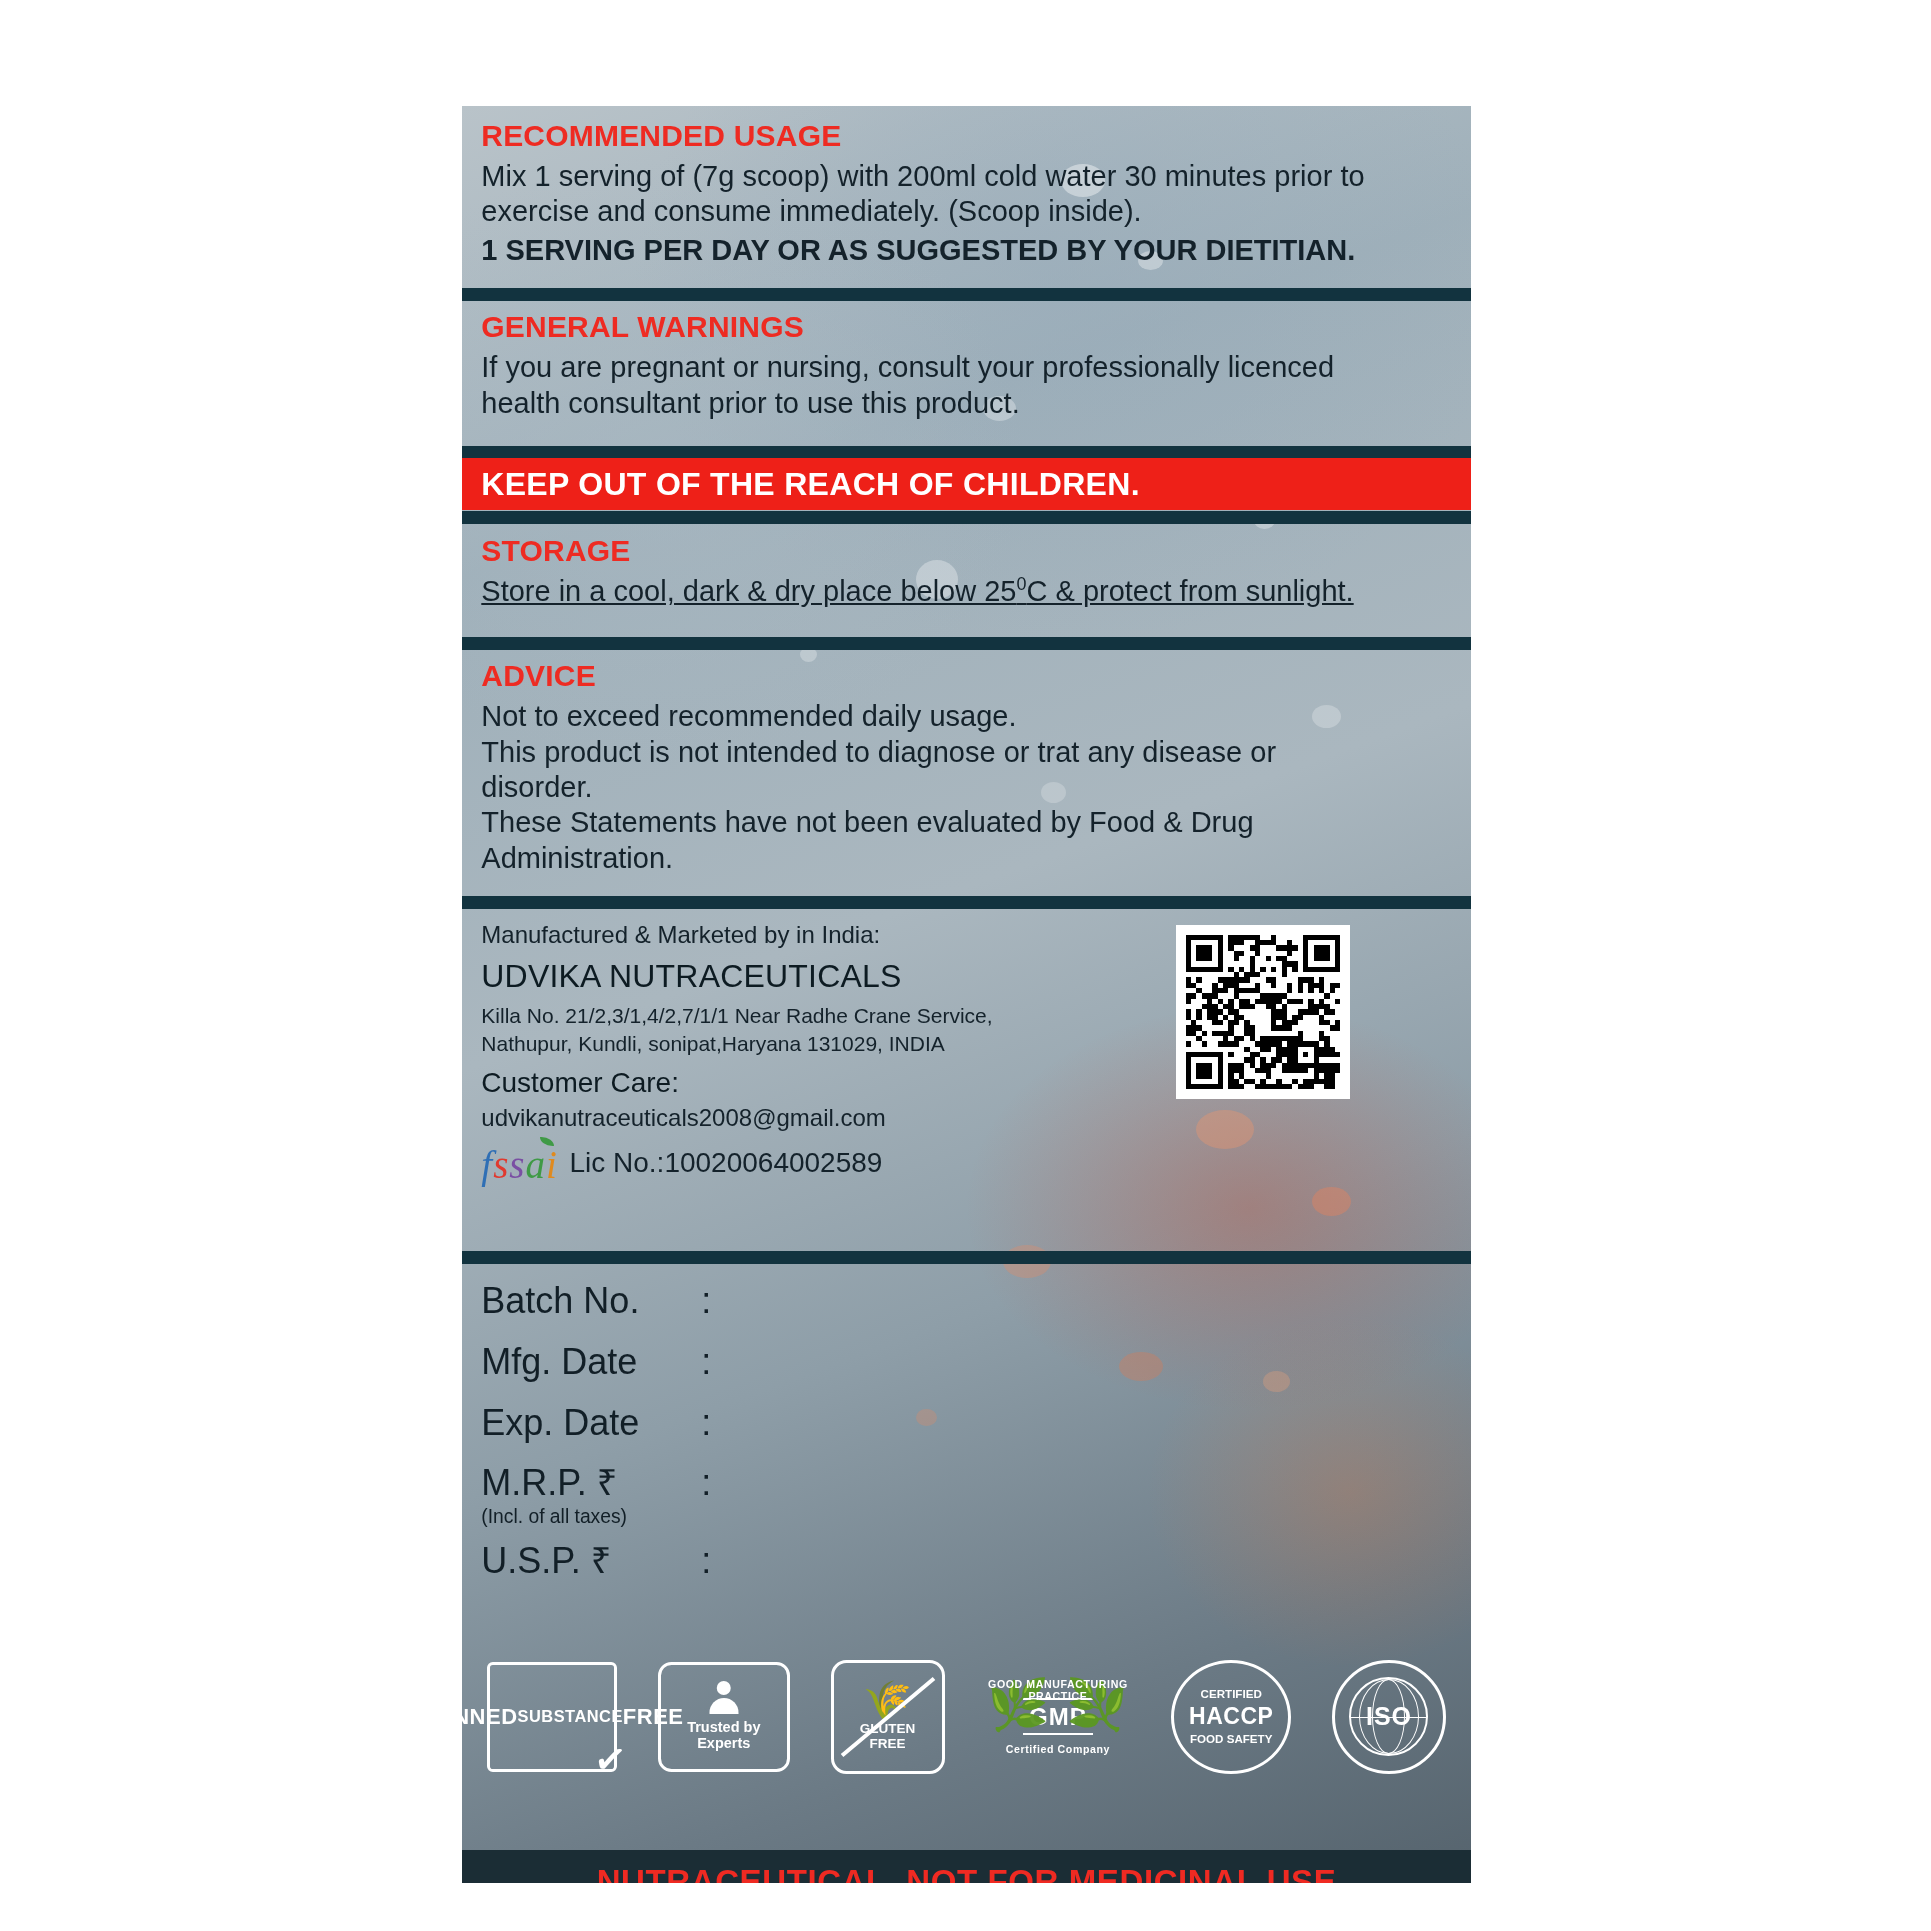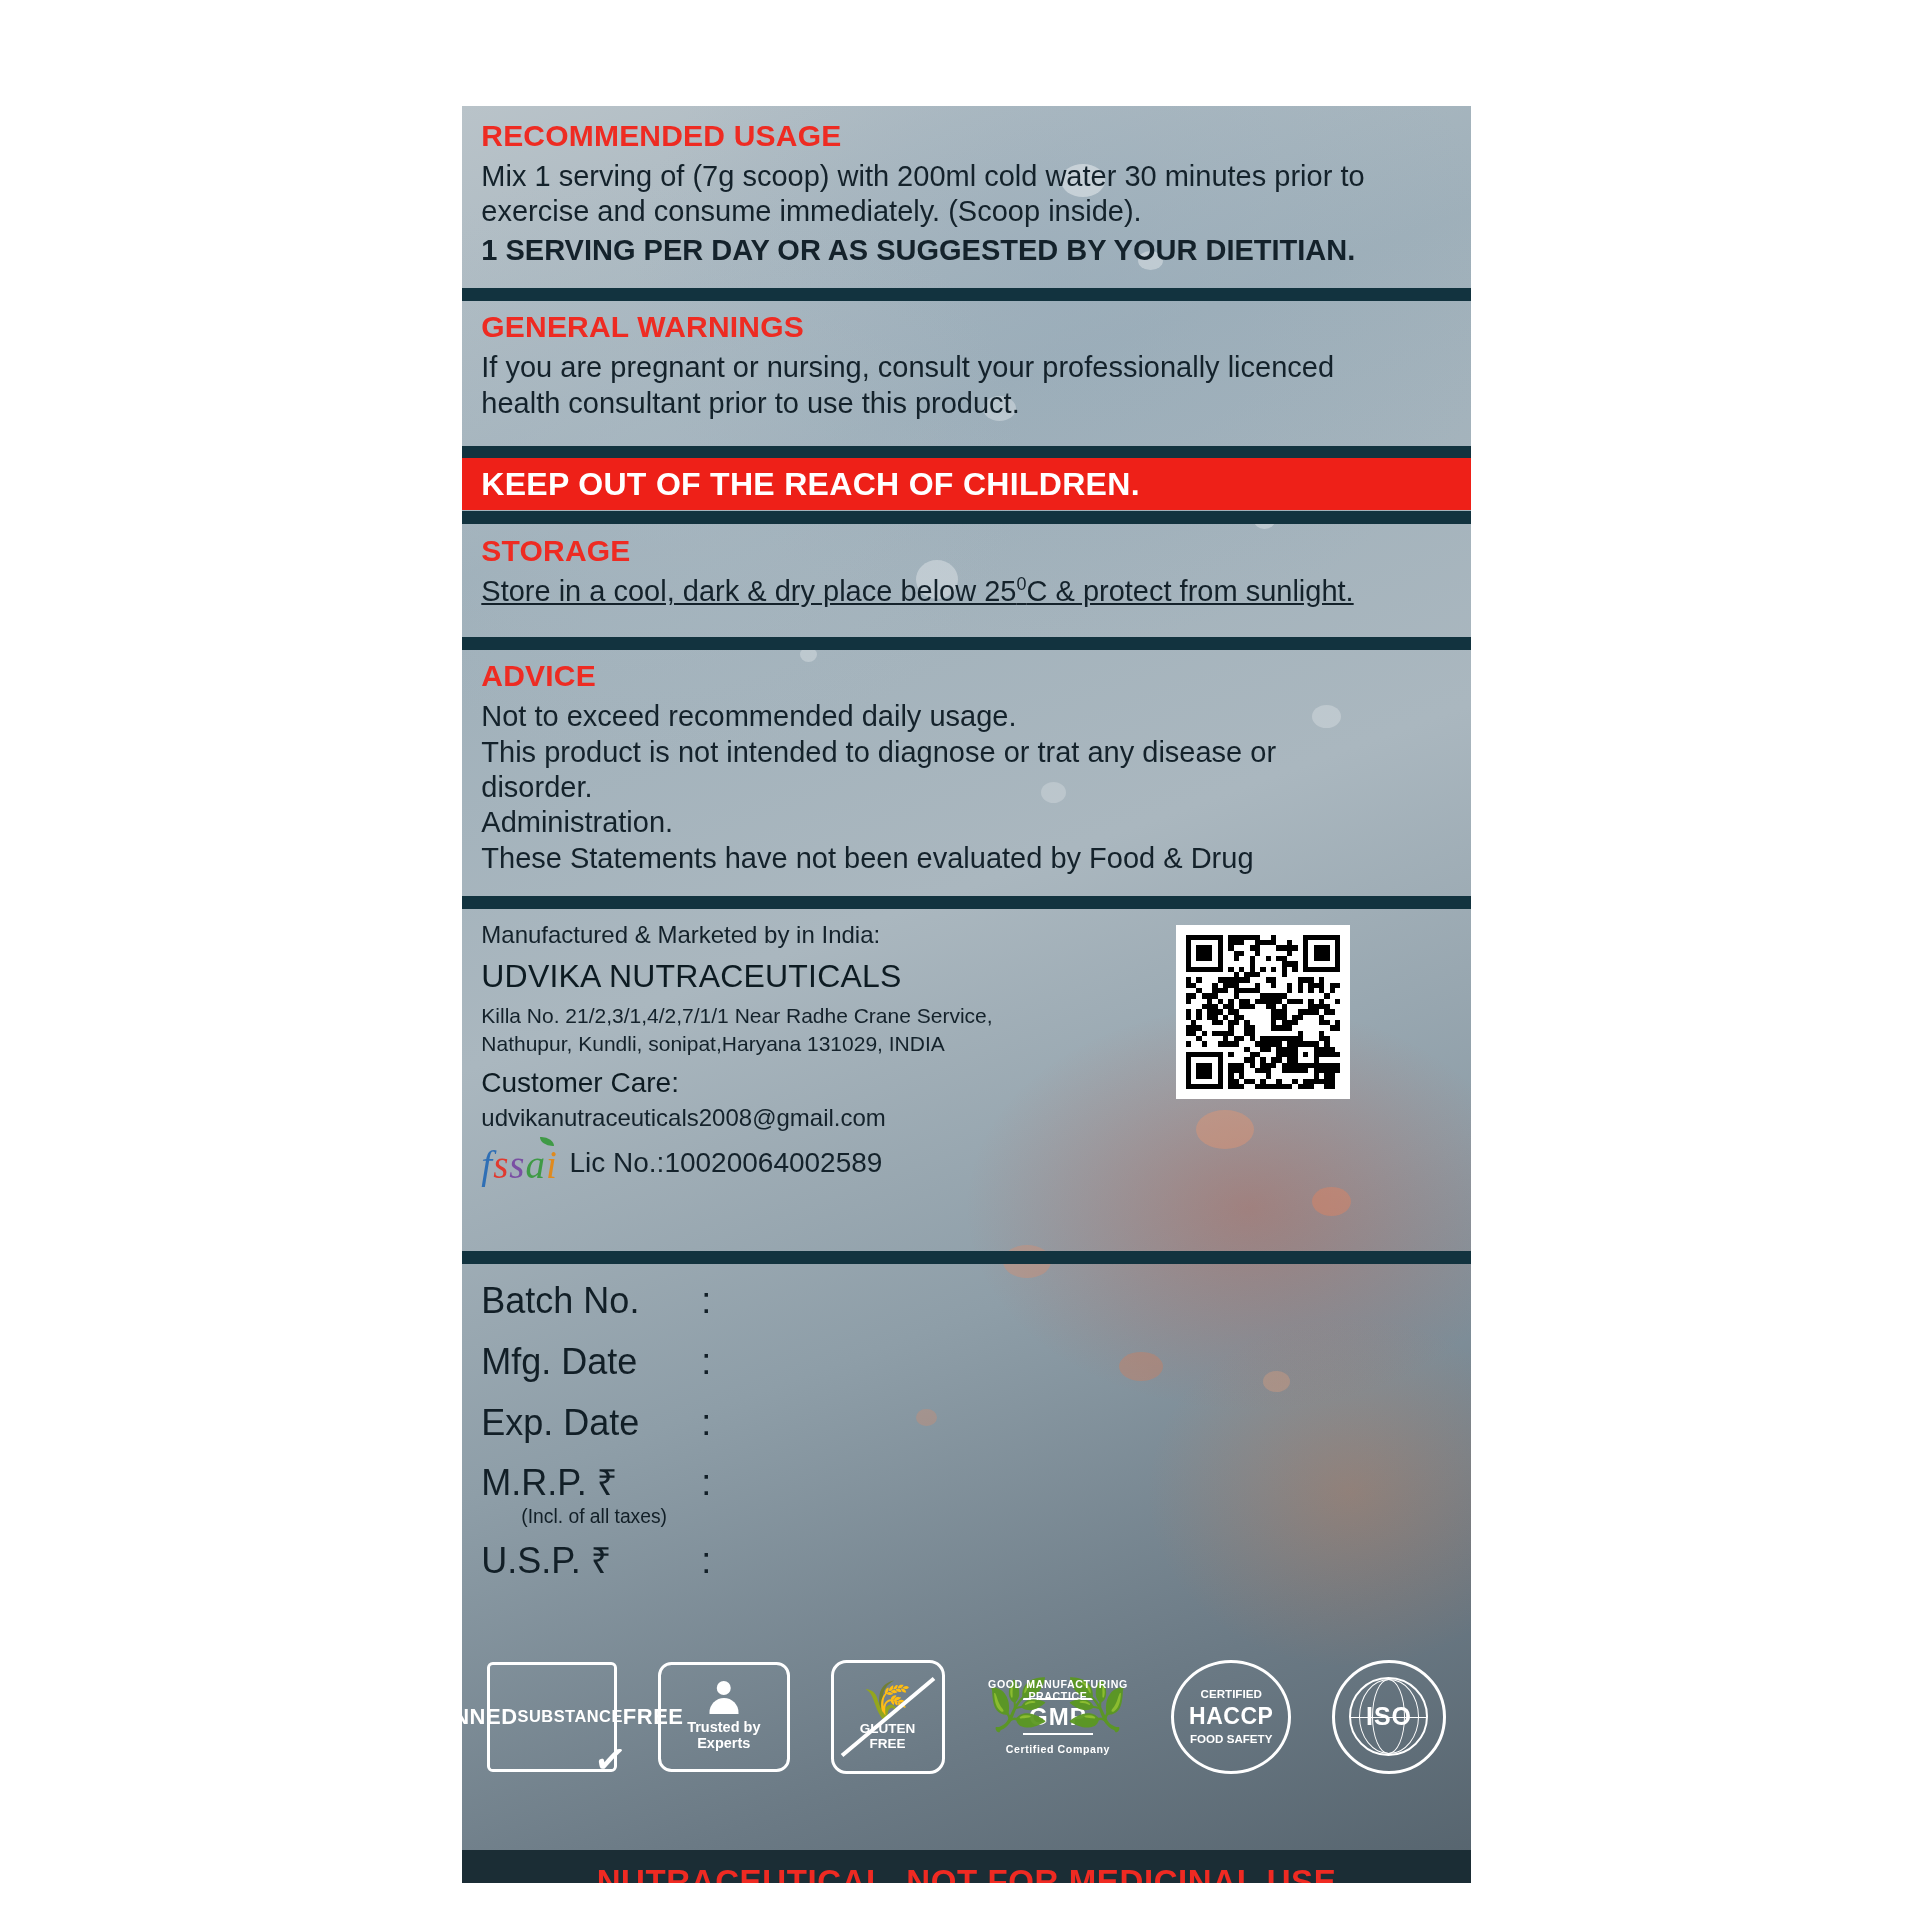--- a/index.html
+++ b/index.html
@@ -199,21 +199,20 @@
   }
   .batch-colon {
     width: 29px;
     display: inline-block;
   }
   .batch-note {
     color: #121f27;
     font-size: 19.3px;
     margin-top: -17.4px;
     margin-bottom: 13.5px;
-    margin-left: 40px;
   }
 
   
   .badges {
     position: absolute;
     left: 0;
     width: 100%;
     display: flex;
     align-items: center;
     justify-content: space-between;
@@ -486,22 +485,22 @@
       <div class="body-txt" style="margin-top:7.7px;text-decoration:underline;"><span>Store in a cool, dark &amp; dry place below 25</span><span class="sup">0</span><span>C &amp; protect from sunlight.</span></div>
     </div>
 
     <div class="divider" style="top:531px;height:12.6px;"></div>
 
     <div class="section" style="top:554px;">
       <div class="head">ADVICE</div>
       <div class="body-txt" style="margin-top:7.7px;">Not to exceed recommended daily usage.</div>
       <div class="body-txt">This product is not intended to diagnose or trat any disease or</div>
       <div class="body-txt">disorder.</div>
+      <div class="body-txt">These Statements have not been evaluated by Food &amp; Drug</div>
       <div class="body-txt">Administration.</div>
-      <div class="body-txt">These Statements have not been evaluated by Food &amp; Drug</div>
     </div>
 
     <div class="divider" style="top:790px;height:12.6px;"></div>
 
     <div class="mfg-wrap" style="top:813px;">
       <div class="mfg-line-sm">Manufactured &amp; Marketed by in India:</div>
       <div class="mfg-company" style="margin-top:5.8px;">UDVIKA NUTRACEUTICALS</div>
       <div class="mfg-addr" style="margin-top:5.8px;">Killa No. 21/2,3/1,4/2,7/1/1 Near Radhe Crane  Service,</div>
       <div class="mfg-addr">Nathupur, Kundli, sonipat,Haryana 131029, INDIA</div>
       <div class="mfg-cc" style="margin-top:7.7px;">Customer Care:</div>

